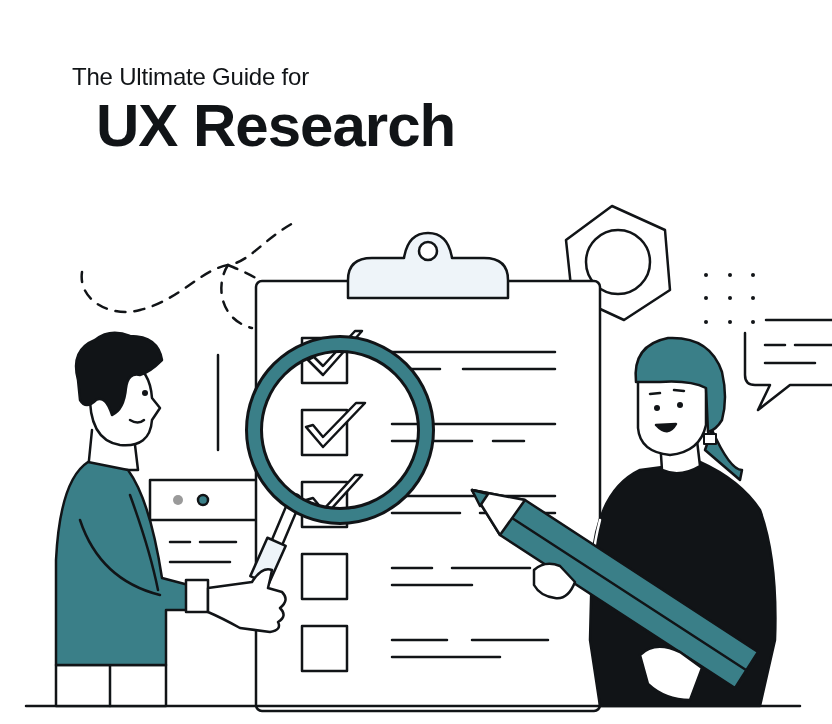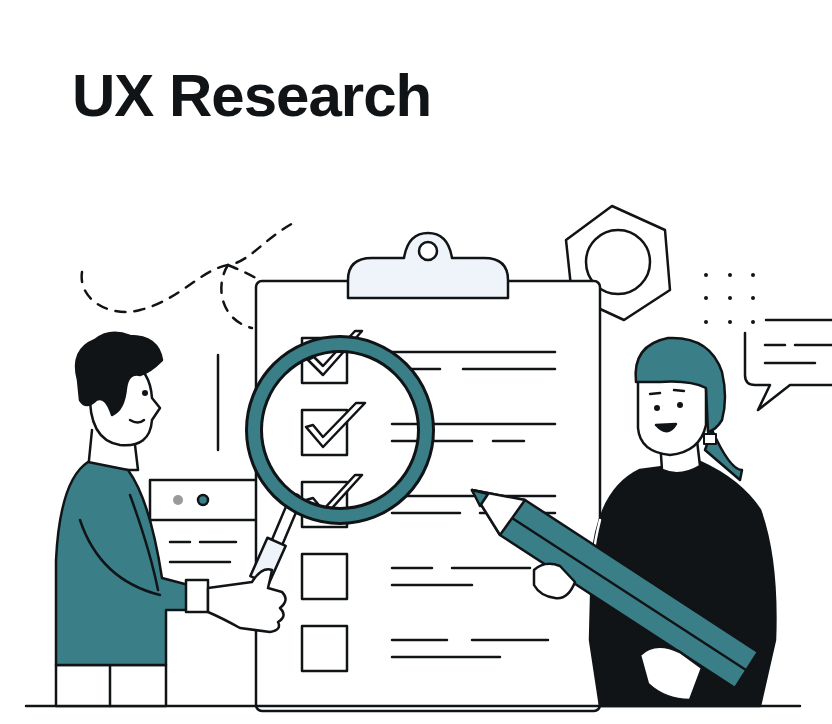--- a/index.html
+++ b/index.html
@@ -1,25 +1,26 @@
 <!DOCTYPE html>
 <html><head>
 <meta charset="utf-8">
 <style>
   html, body { margin: 0; padding: 0; background: #ffffff; }
   body { width: 832px; height: 724px; overflow: hidden; position: relative; font-family: "Liberation Sans", sans-serif; }
   .title-block { position: absolute; left: 72px; top: 62px; color: #111417; }
   .subtitle { font-size: 24px; font-weight: 500; letter-spacing: -0.2px; line-height: 30px; }
-  .title { font-size: 60px; font-weight: 700; letter-spacing: -1px; line-height: 64px; margin-top: 2px; }
+  .title { font-size: 60px; font-weight: 700; letter-spacing: -1px; line-height: 64px; margin-top: 2px; margin-left: 24px; }
   .art { position: absolute; left: 0; top: 0; width: 832px; height: 724px; }
 </style>
 </head>
 <body>
 
 <div class="title-block">
+  <div class="subtitle">The Ultimate Guide for</div>
   <div class="title">UX Research</div>
 </div>
 
 <svg class="art" viewBox="0 0 832 724" xmlns="http://www.w3.org/2000/svg" fill="none" stroke="#111417" stroke-width="2.5" stroke-linecap="round" stroke-linejoin="round">
 
   <g stroke-dasharray="10 9">
     <path d="M82 272 C 78 300, 110 318, 140 310 C 180 300, 200 270, 228 265 C 250 262, 262 240, 295 222"></path>
     <path d="M228 265 C 215 285, 220 320, 252 328"></path>
     <path d="M228 265 C 240 270, 252 275, 262 282"></path>
   </g>

